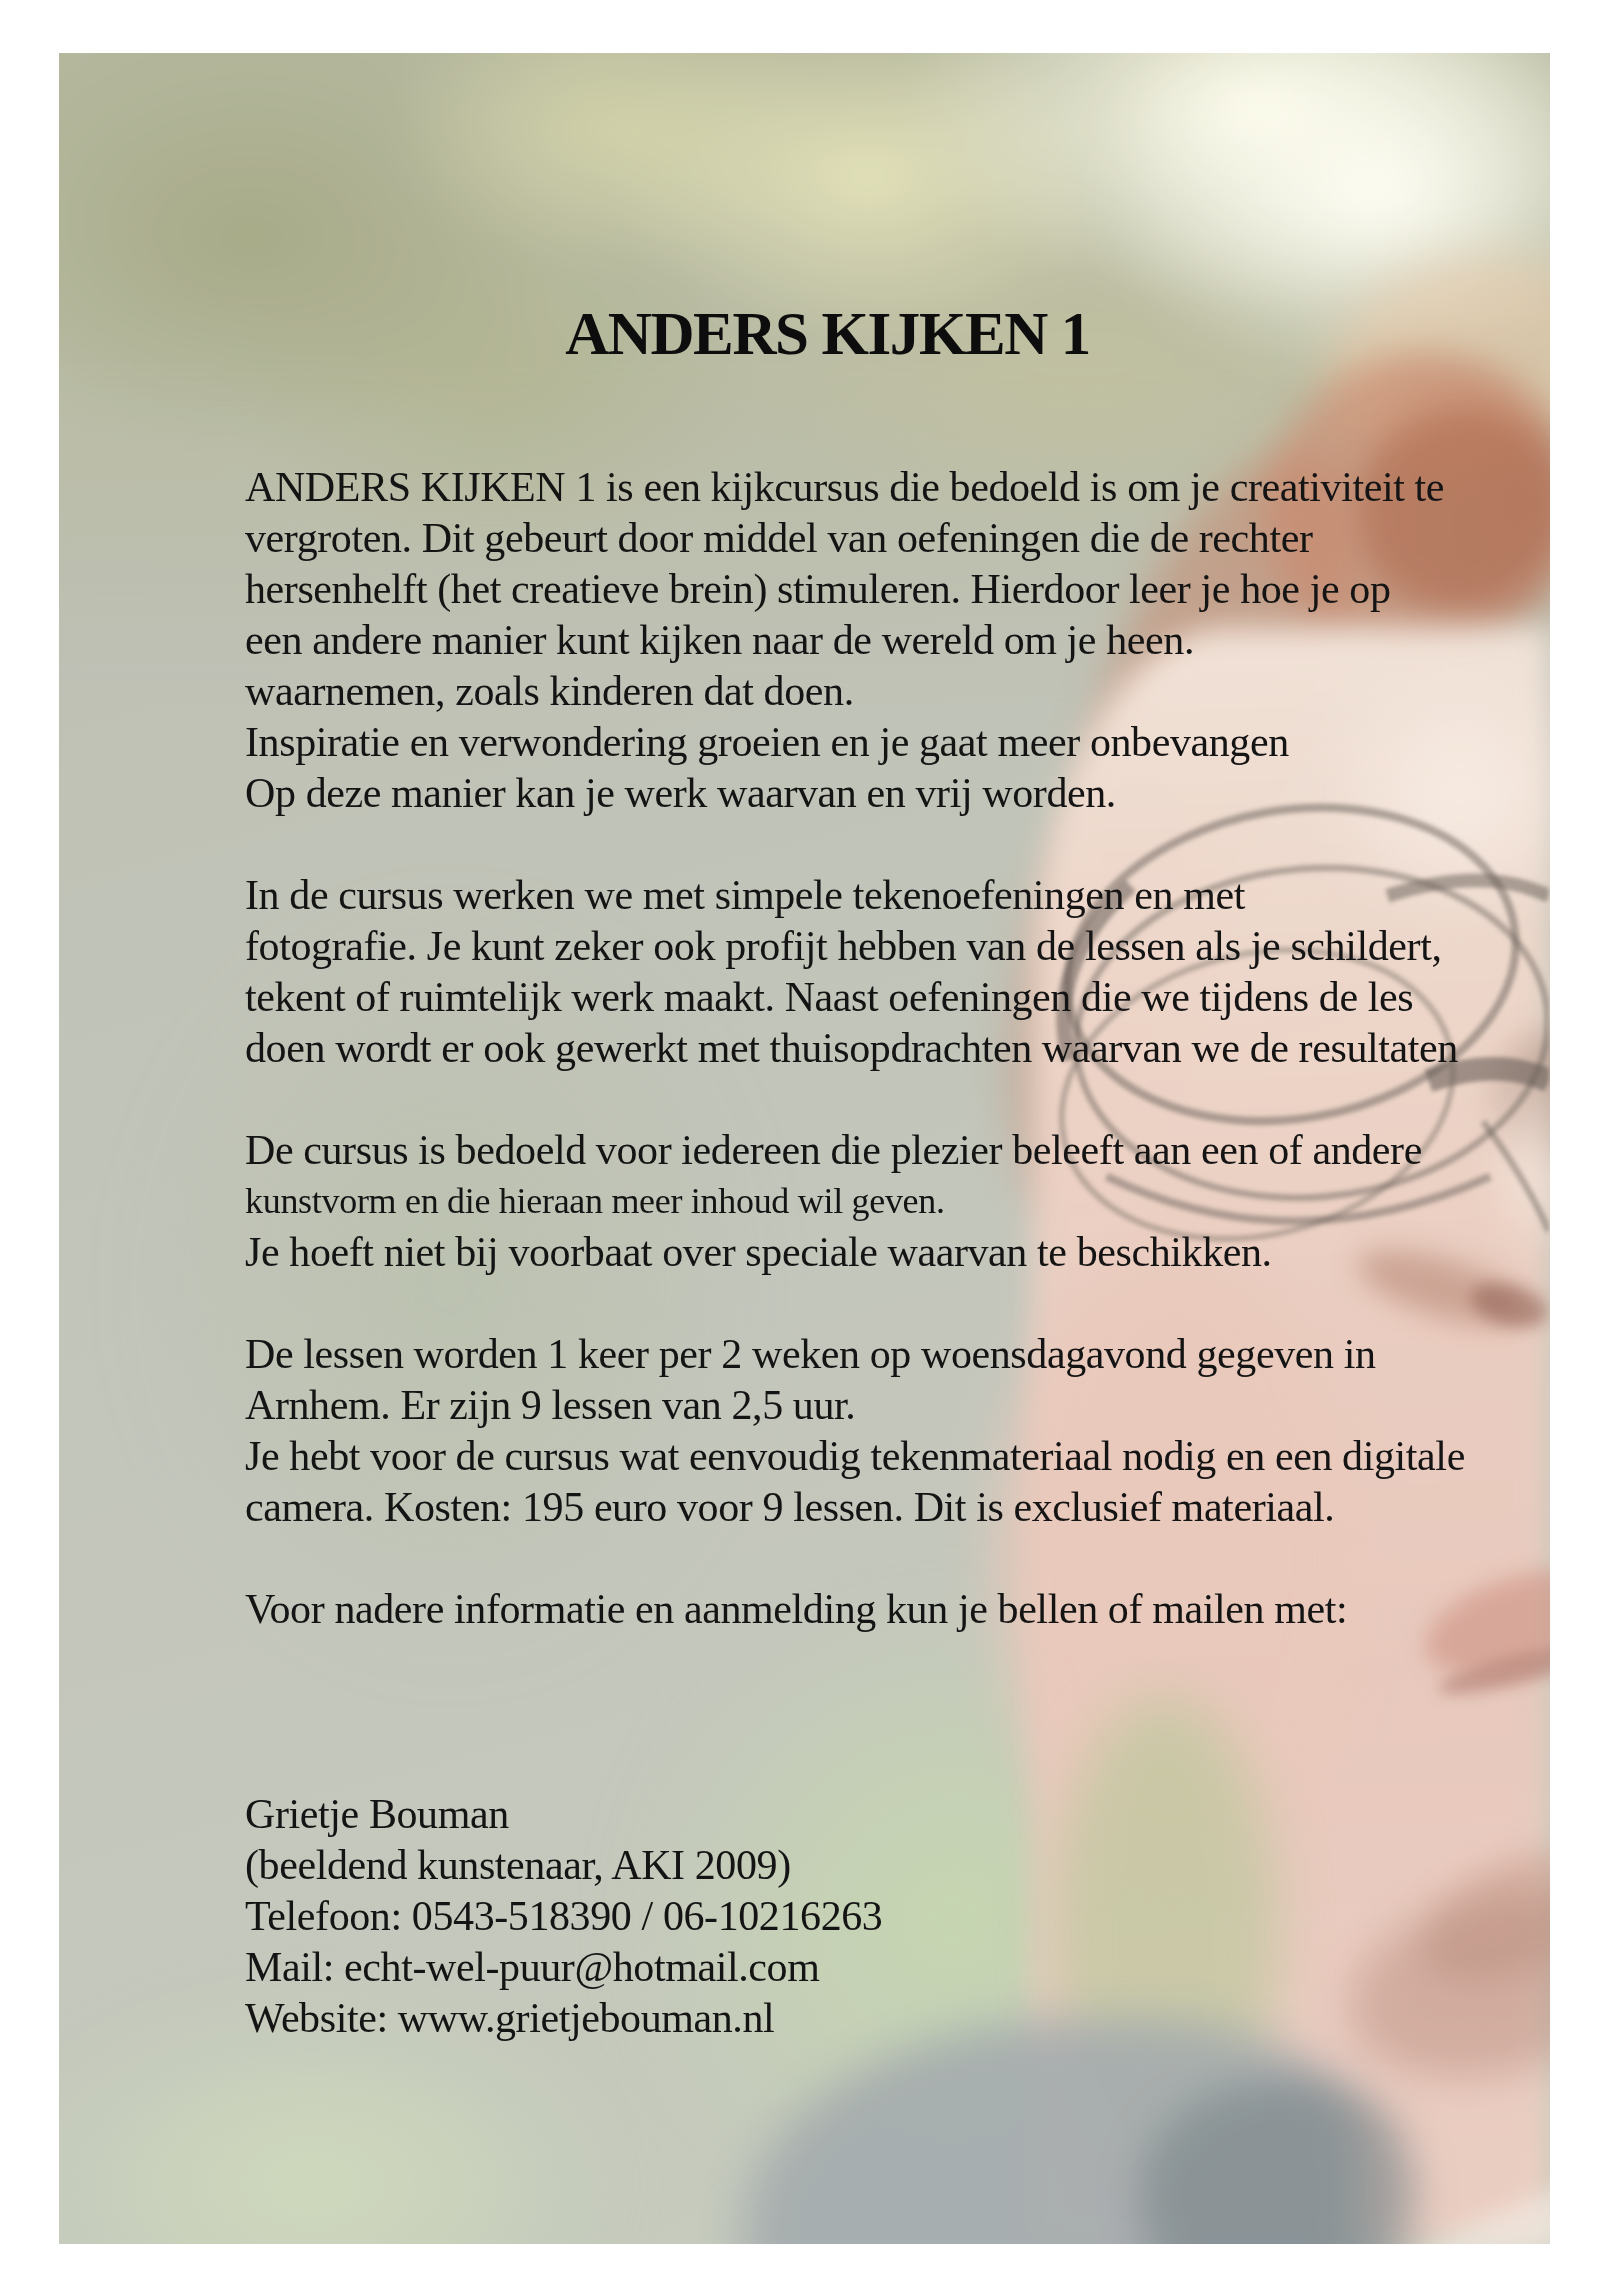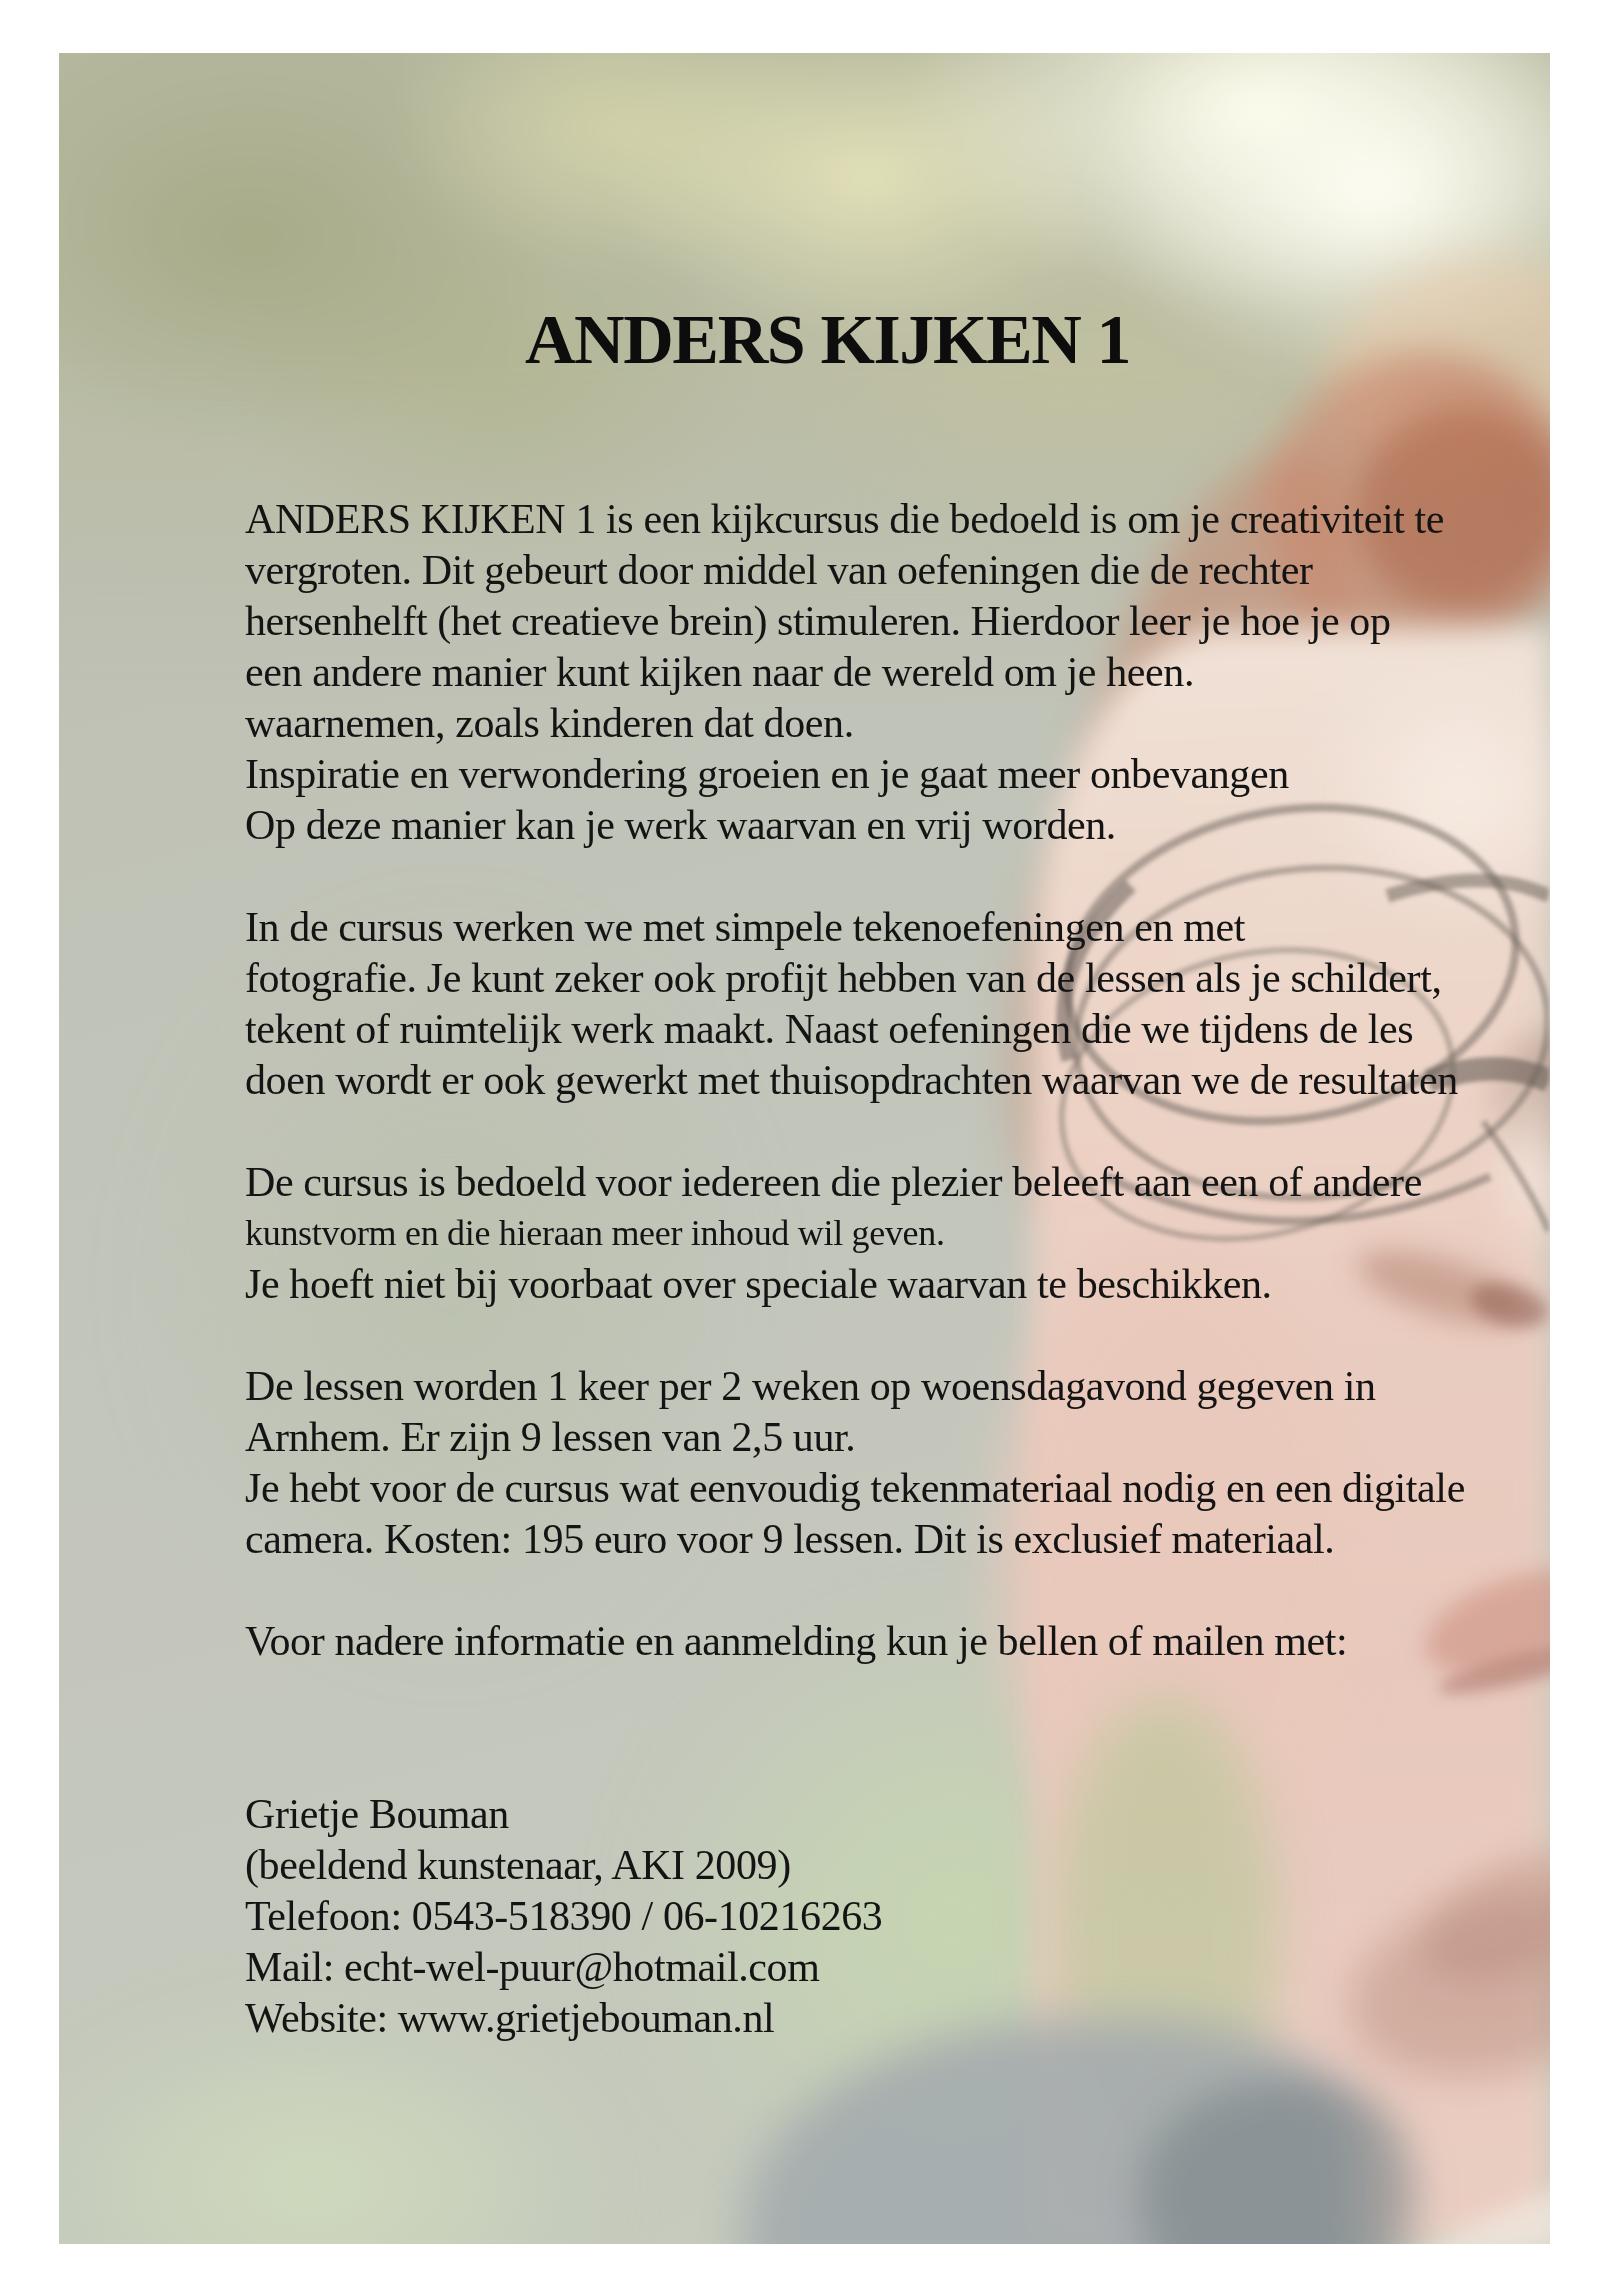--- a/index.html
+++ b/index.html
@@ -86,24 +86,24 @@
   #clothing-dark{left:1082px;top:2028px;width:274px;height:233px;border-radius:45%;
     background:#5f6d72;transform:rotate(-12deg);filter:blur(20.6px);opacity:.6;}
   #collar{left:1343px;top:2137px;width:315px;height:55px;border-radius:50%;
     background:#f1ebe2;transform:rotate(-20deg);filter:blur(11px);opacity:.6;}
   #glasses{left:945px;top:685px;width:545px;height:617px;filter:blur(2.1px);}
   #wash{left:0;top:0;width:1491px;height:2191px;background:rgba(255,255,255,0.15);}
   
   .content{position:absolute;left:0;top:0;width:1618px;height:2295px;color:#141414;}
   .title{
     position:absolute;left:245px;top:241px;width:1165px;height:103px;
-    font-size:70px;line-height:103px;letter-spacing:-1.4px;text-align:center;
+    font-size:61px;line-height:103px;letter-spacing:-1.4px;text-align:center;
     color:#0d0d0d;white-space:nowrap;
   }
-  .paras{position:absolute;left:245px;top:462px;width:1206px;margin-top:32px;}
+  .paras{position:absolute;left:245px;top:462px;width:1206px;}
   .para{margin:0 0 51px 0;}
   .bl{height:51px;line-height:51px;font-size:42px;letter-spacing:-0.4px;white-space:nowrap;}
   .bl.big{font-size:36px;letter-spacing:-0.3px;}
   .contact{position:absolute;left:245px;top:1789px;width:1165px;text-align:left;}
   .contact .bl{white-space:nowrap;}
 </style>
 </head>
 <body>
 
 <div class="photo">

